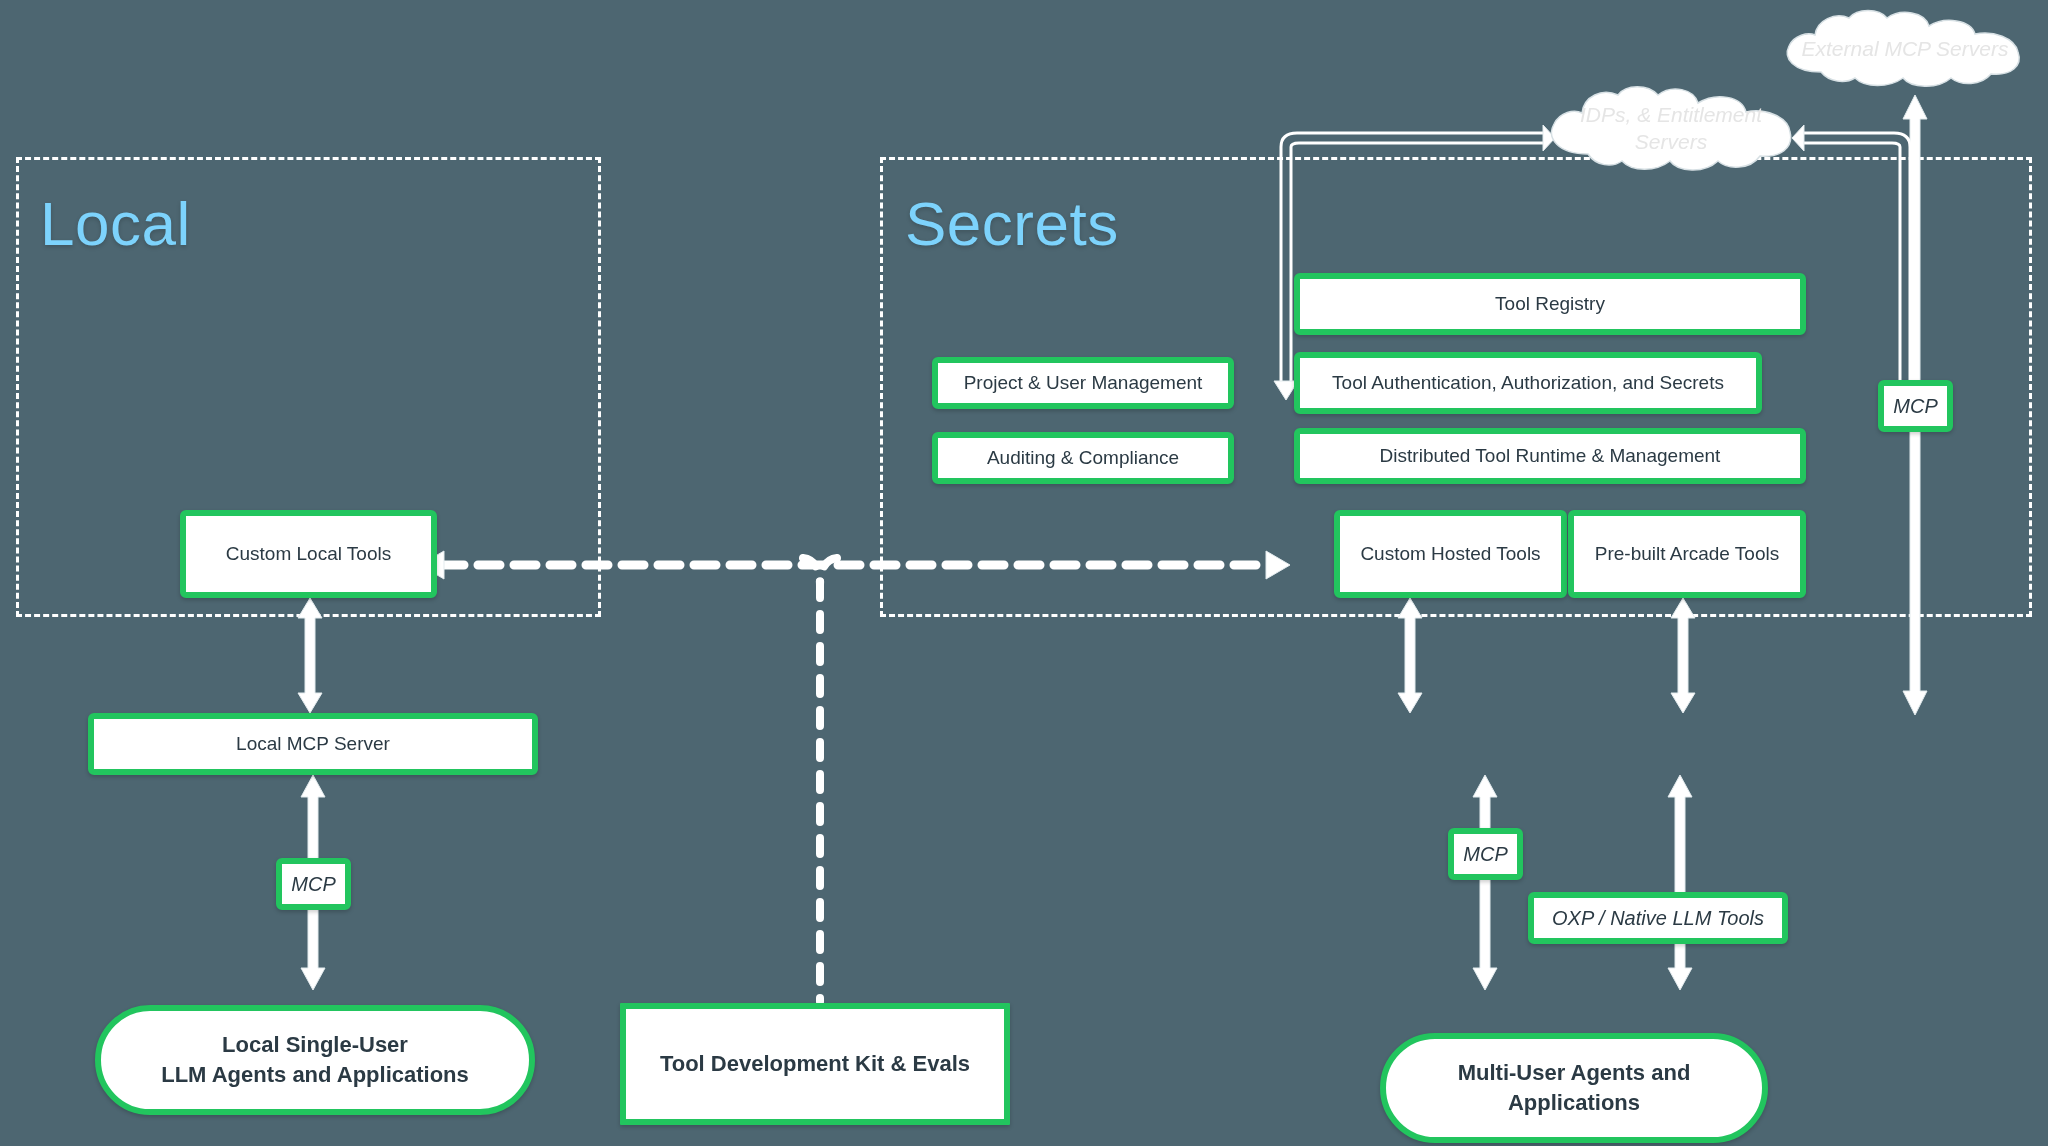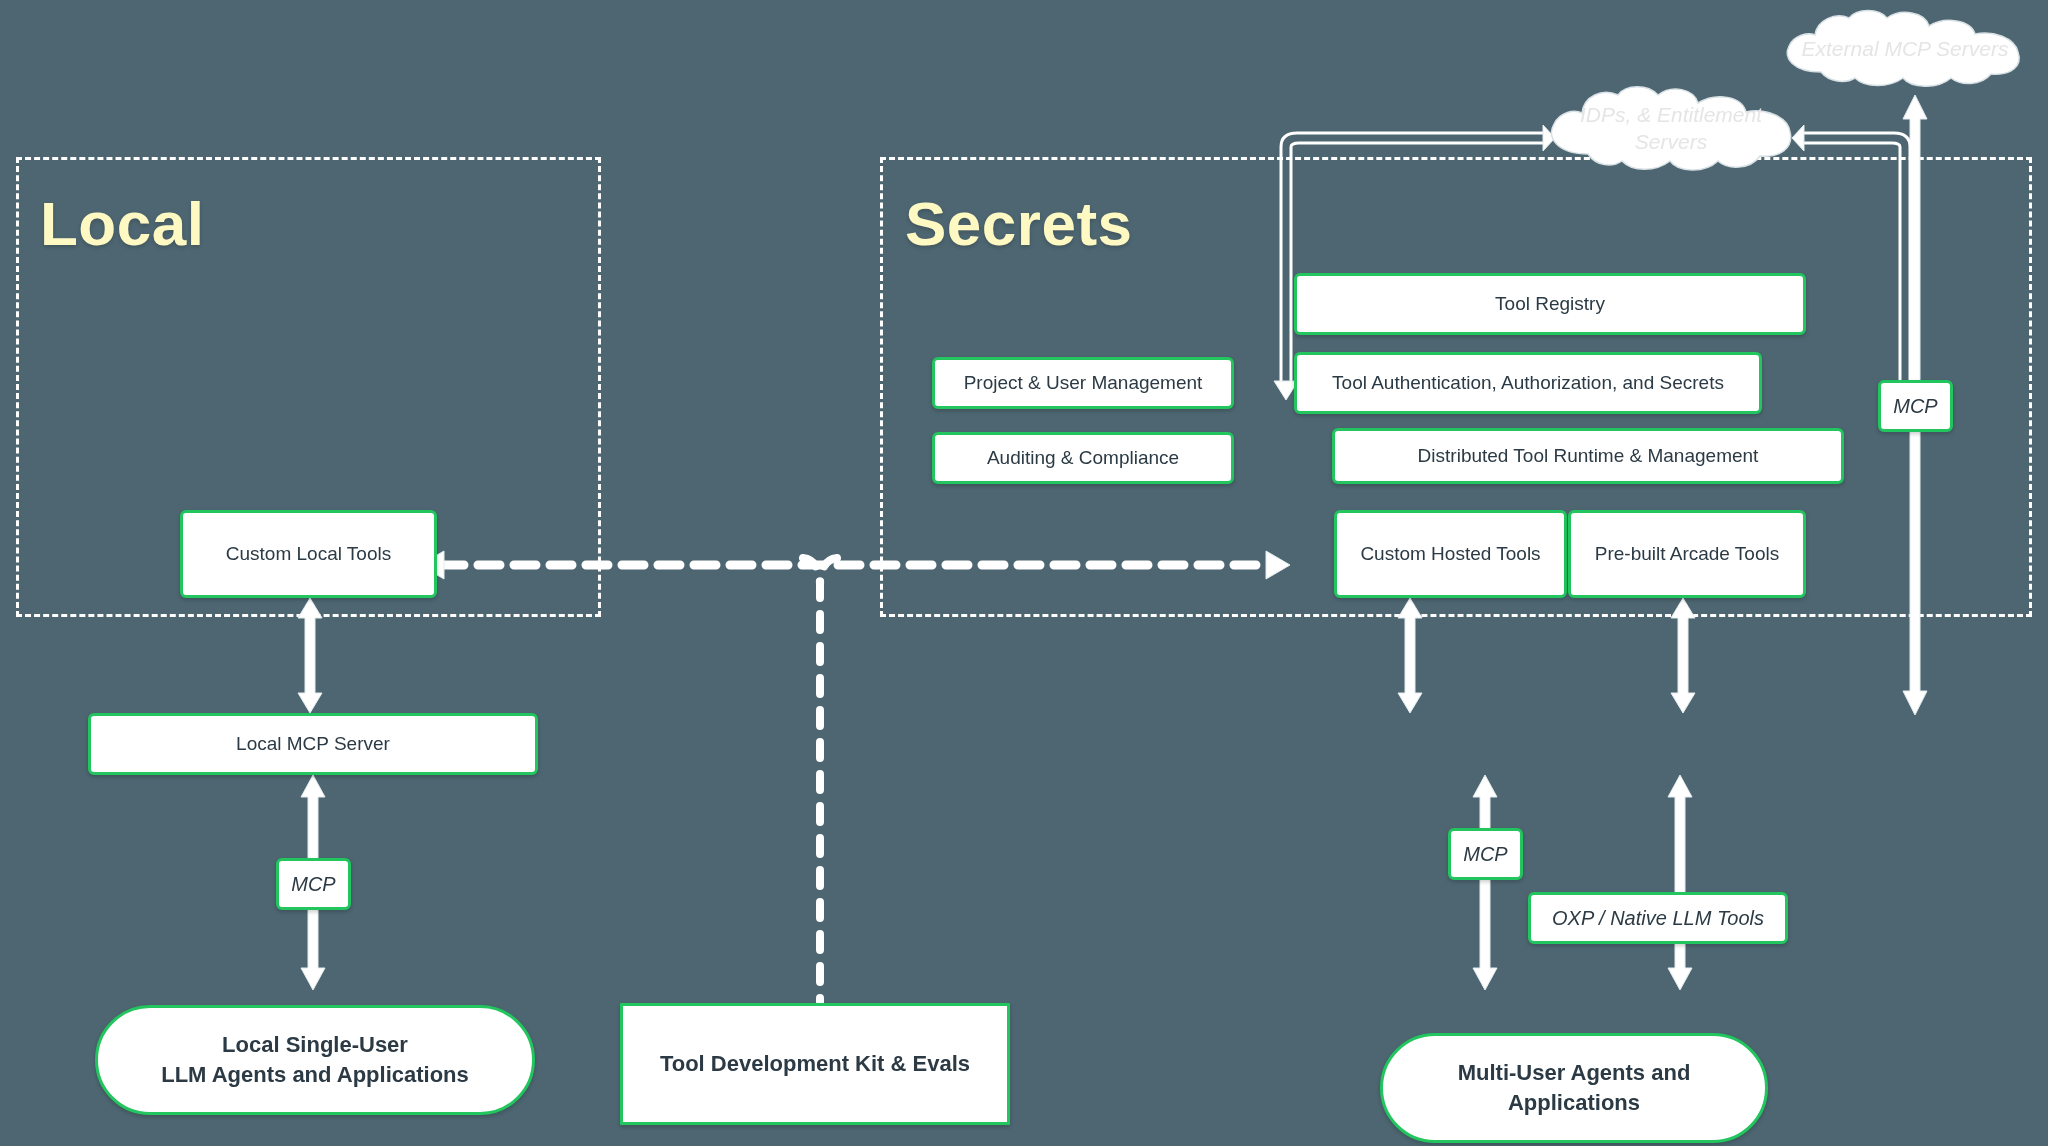--- a/index.html
+++ b/index.html
@@ -13,33 +13,32 @@
 
   
   .zone{
     position:absolute;
     border:3px dashed #ffffff;
     box-sizing:border-box;
   }
   .zone-title{
     position:absolute;
     font-size:62px;
-    color:#fef9c3;
+    color:#7dd3fc;
     letter-spacing:0.5px;
     line-height:1;
     text-shadow:0 2px 4px rgba(0,0,0,.18);
     white-space:nowrap;
-    font-weight:bold;
   }
 
   
   .node{
     position:absolute;
     background:#ffffff;
-    border:3px solid #22c55e;
+    border:6px solid #22c55e;
     border-radius:6px;
     box-shadow:0 2px 4px rgba(0,0,0,.20);
     display:flex;align-items:center;justify-content:center;
     text-align:center;
     box-sizing:border-box;
     font-size:19px;
     color:#2b3a44;
     padding:8px 10px;
     line-height:1.35;
   }
@@ -206,21 +205,21 @@
   </div>
 
   <div class="node" style="left:1294px;top:273px;width:512px;height:62px;">
     <span>Tool Registry</span>
   </div>
 
   <div class="node" style="left:1294px;top:352px;width:468px;height:62px;">
     <span>Tool Authentication, Authorization, and Secrets</span>
   </div>
 
-  <div class="node" style="left:1294px;top:428px;width:512px;height:56px;margin-left:38px;">
+  <div class="node" style="left:1294px;top:428px;width:512px;height:56px;">
     <span>Distributed Tool Runtime &amp; Management</span>
   </div>
 
   <div class="node" style="left:1334px;top:510px;width:233px;height:88px;">
     <span>Custom Hosted Tools</span>
   </div>
 
   <div class="node" style="left:1568px;top:510px;width:238px;height:88px;">
     <span>Pre-built Arcade Tools</span>
   </div>

